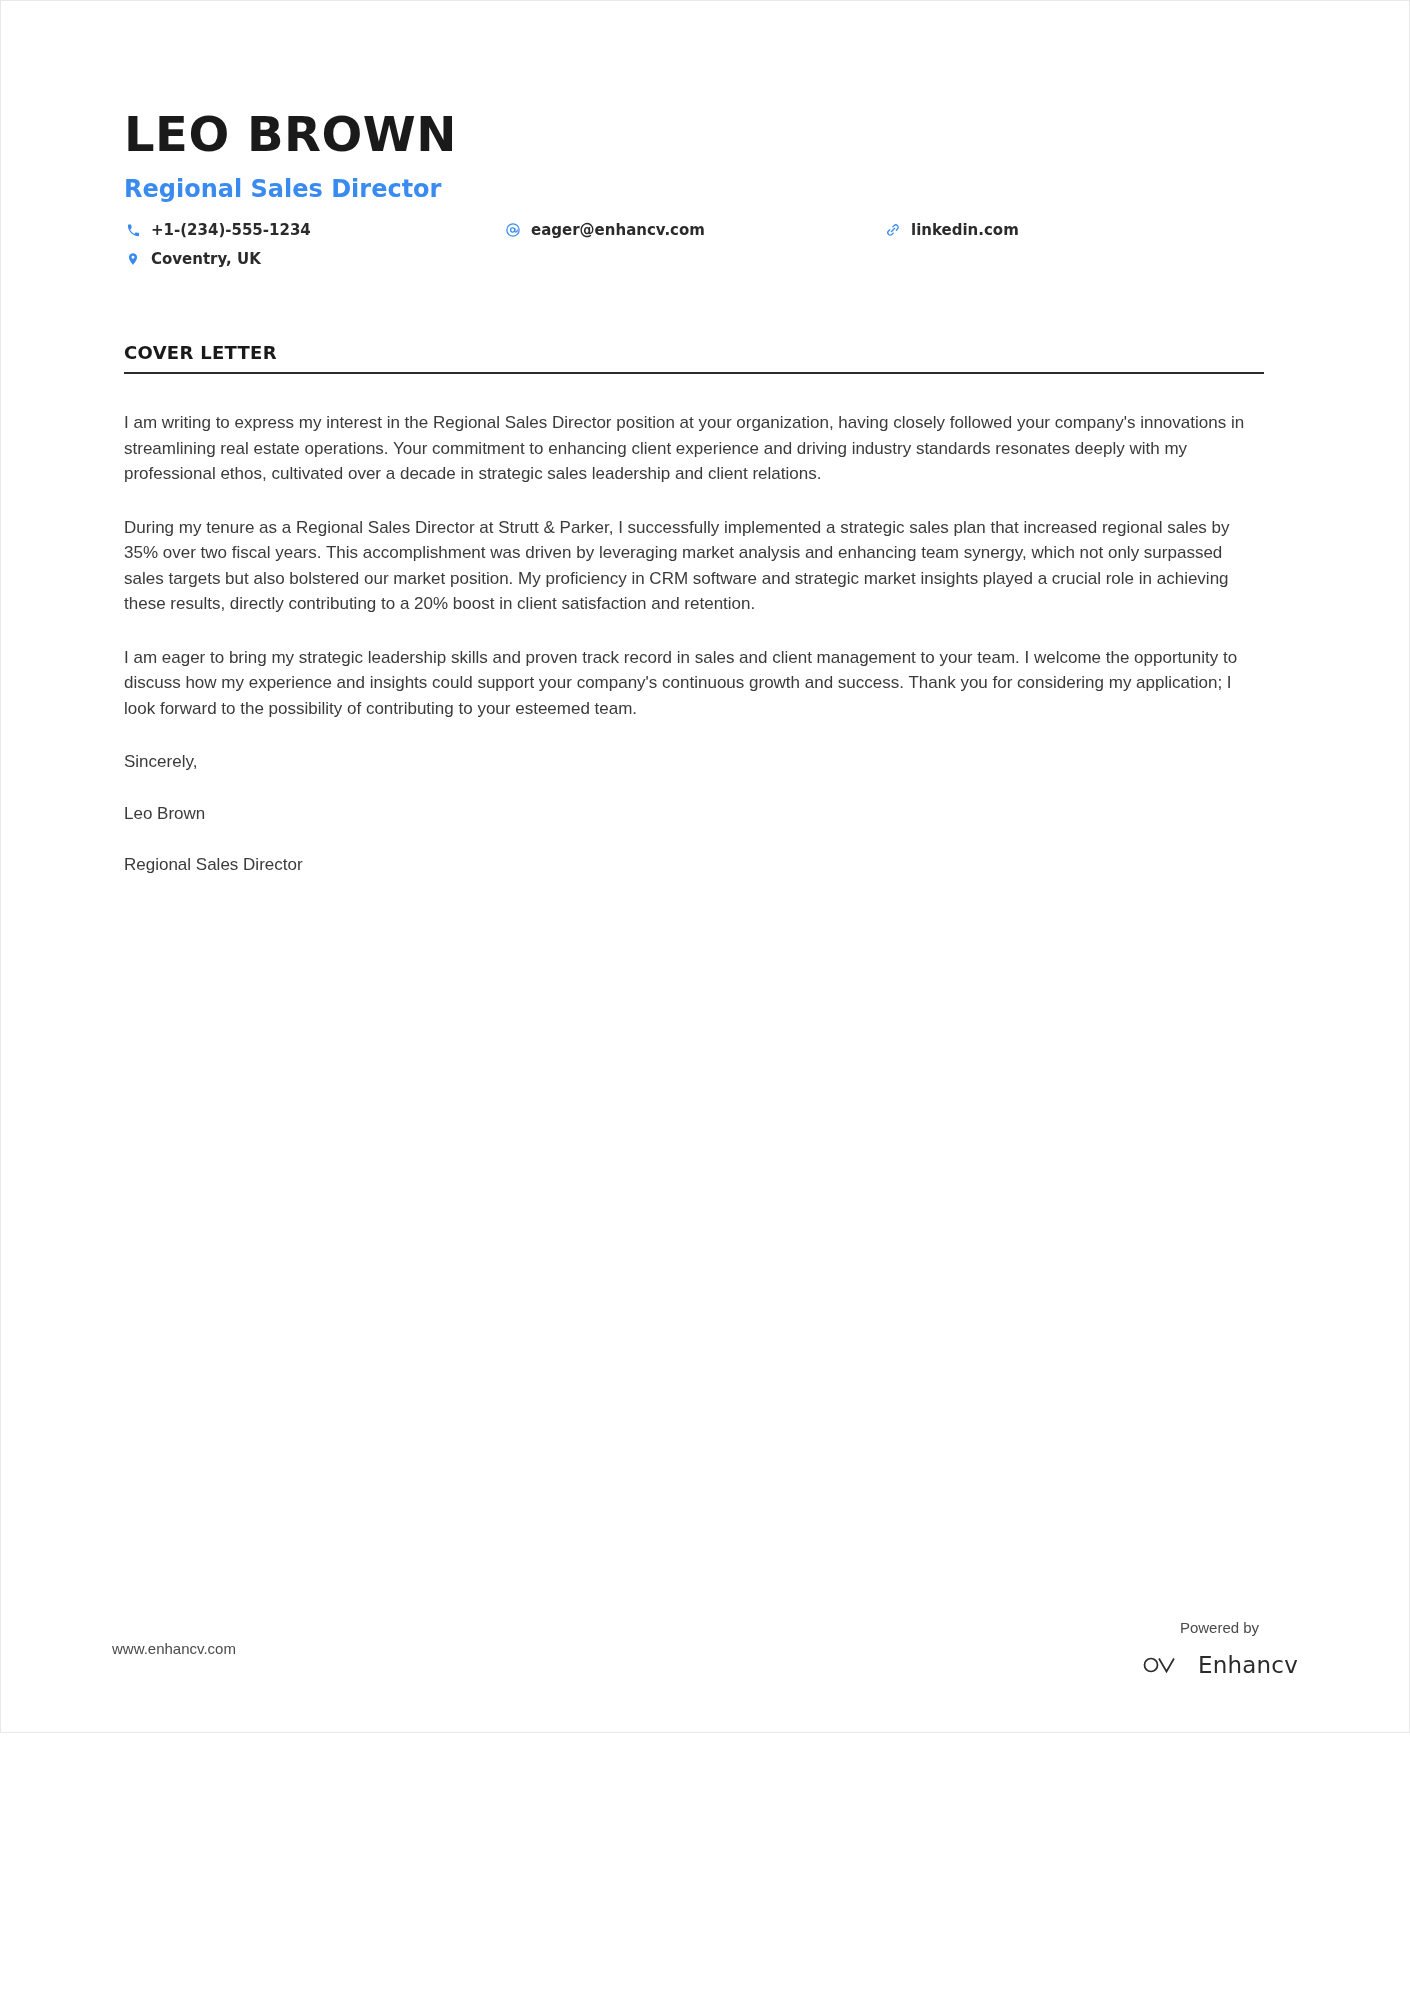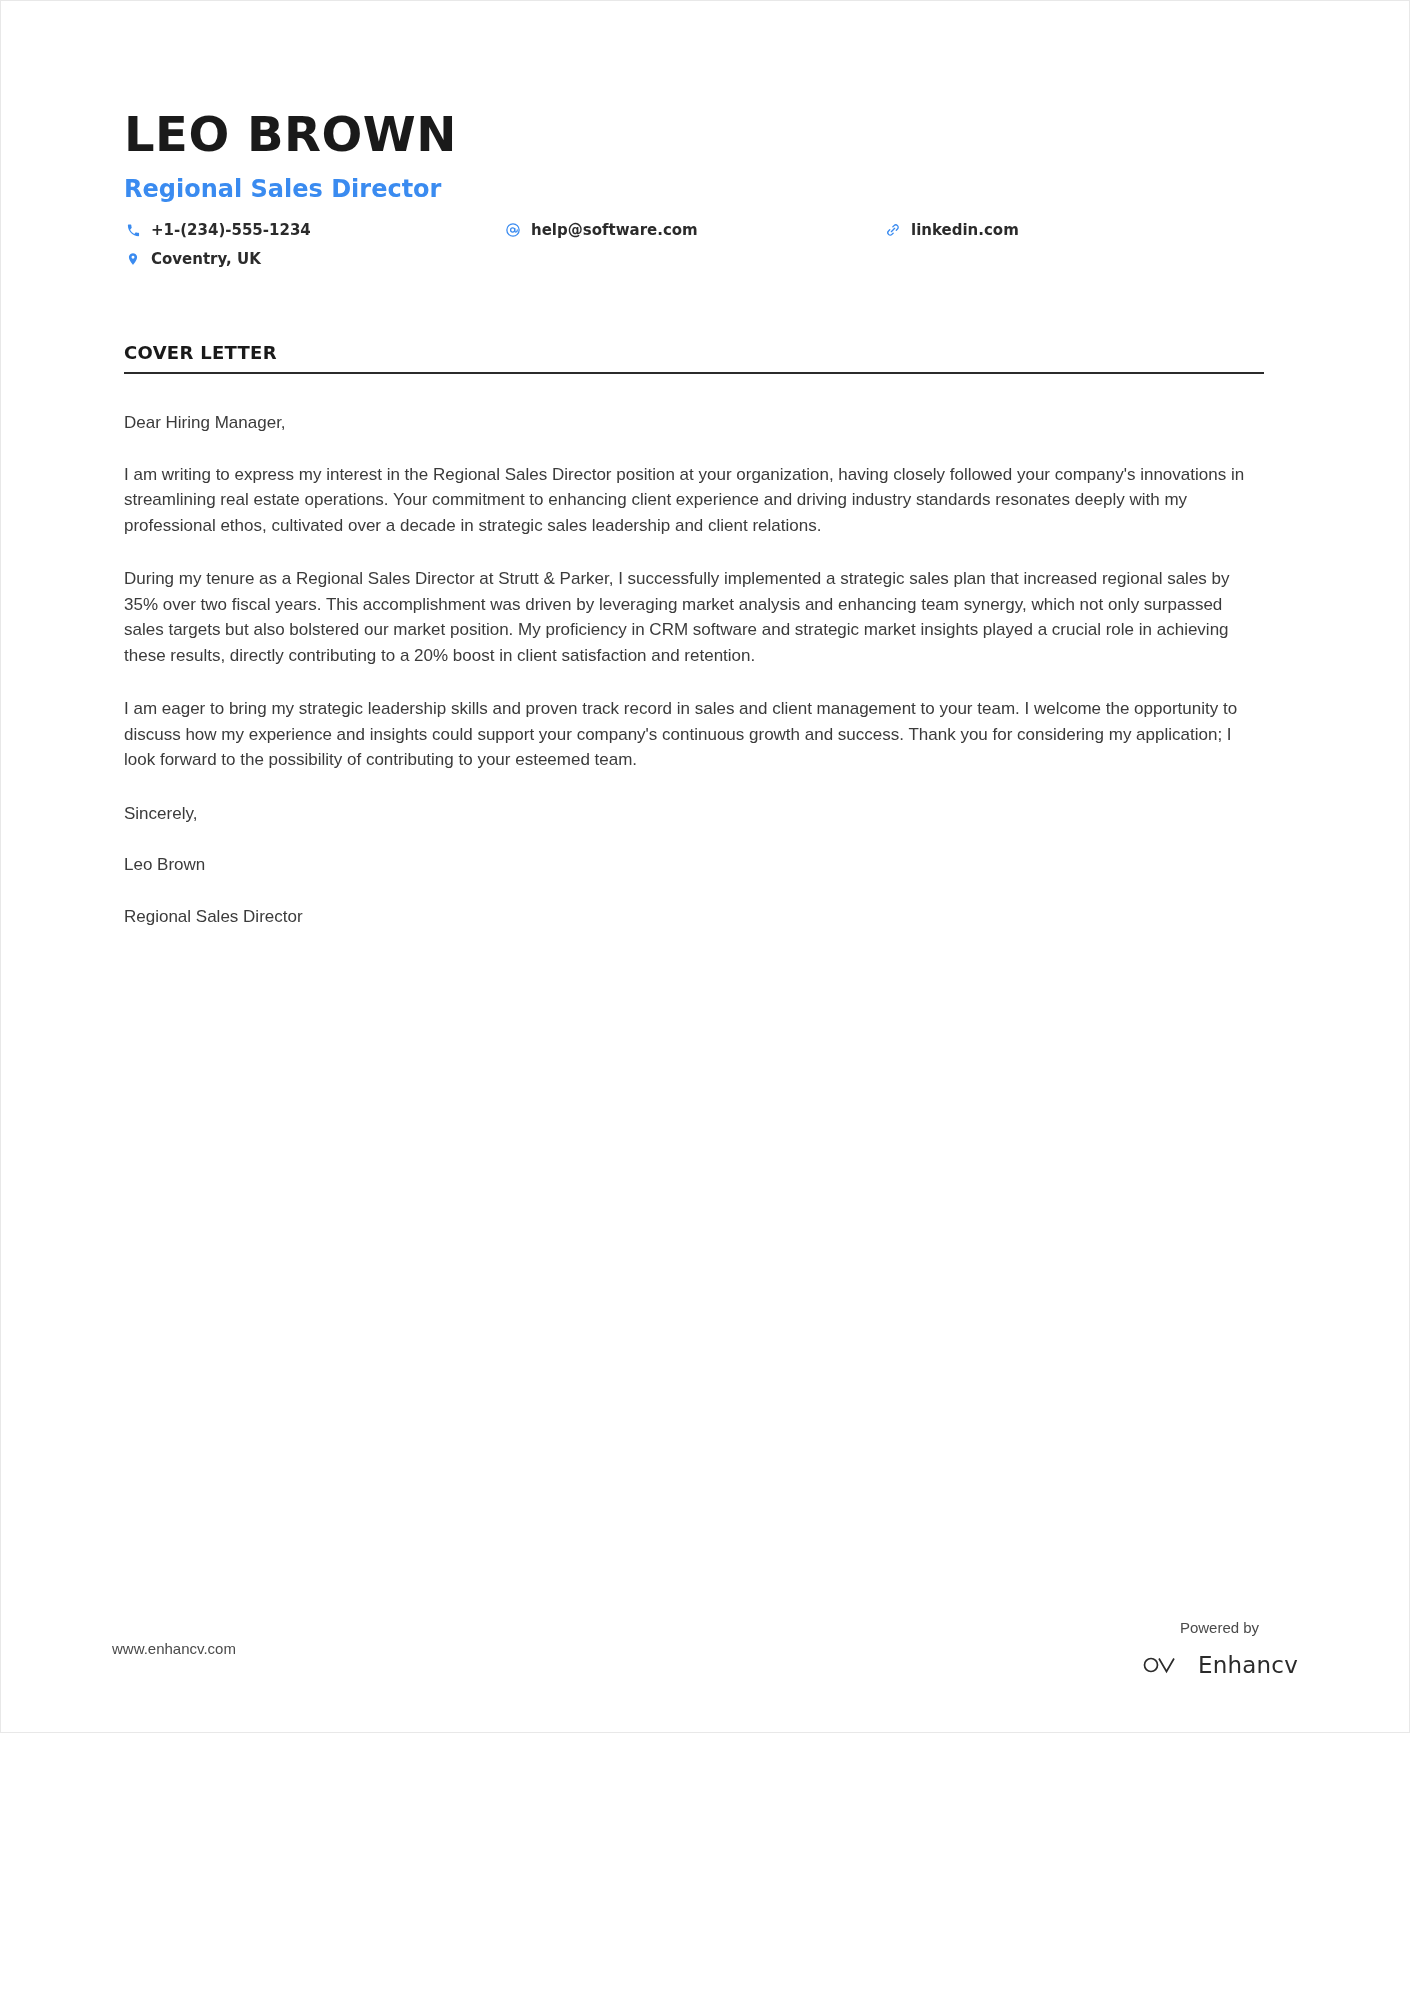--- a/index.html
+++ b/index.html
@@ -166,21 +166,21 @@
             <span>+1-(234)-555-1234</span>
           </div>
           <div class="contact-item w2">
             <span class="ci-icon">
               <svg width="16" height="16" viewBox="0 0 24 24" fill="none" stroke="#3a8bf0" stroke-width="1.9">
                 <circle cx="12" cy="12" r="9.2"></circle>
                 <circle cx="11.5" cy="12" r="3.1"></circle>
                 <path d="M14.6 9v4.3c0 1.4 1 2 2 1.7 1.3-.3 2-1.7 2-3.6"></path>
               </svg>
             </span>
-            <span>help@software.com</span>
+            <span>eager@enhancv.com</span>
           </div>
           <div class="contact-item">
             <span class="ci-icon">
               <svg width="16" height="16" viewBox="0 0 24 24" fill="none" stroke="#3a8bf0" stroke-width="2" stroke-linecap="round">
                 <path d="M9.5 14.5l5-5"></path>
                 <path d="M11.8 7.2l1.8-1.8a3.6 3.6 0 015.1 5.1l-1.8 1.8"></path>
                 <path d="M12.2 16.8l-1.8 1.8a3.6 3.6 0 01-5.1-5.1l1.8-1.8"></path>
               </svg>
             </span>
             <span>linkedin.com</span>
@@ -196,21 +196,20 @@
             <span>Coventry, UK</span>
           </div>
         </div>
       </div>
     </div>
 
     <div class="section-title">COVER LETTER</div>
     <div class="section-rule"></div>
 
     <div class="letter">
-      <p class="tight">Dear Hiring Manager,</p>
       <p>I am writing to express my interest in the Regional Sales Director position at your organization, having closely followed your company's innovations in streamlining real estate operations. Your commitment to enhancing client experience and driving industry standards resonates deeply with my professional ethos, cultivated over a decade in strategic sales leadership and client relations.</p>
       <p>During my tenure as a Regional Sales Director at Strutt &amp; Parker, I successfully implemented a strategic sales plan that increased regional sales by 35% over two fiscal years. This accomplishment was driven by leveraging market analysis and enhancing team synergy, which not only surpassed sales targets but also bolstered our market position. My proficiency in CRM software and strategic market insights played a crucial role in achieving these results, directly contributing to a 20% boost in client satisfaction and retention.</p>
       <p>I am eager to bring my strategic leadership skills and proven track record in sales and client management to your team. I welcome the opportunity to discuss how my experience and insights could support your company's continuous growth and success. Thank you for considering my application; I look forward to the possibility of contributing to your esteemed team.</p>
       <p class="tight">Sincerely,</p>
       <p class="tight">Leo Brown</p>
       <p>Regional Sales Director</p>
     </div>
 
   </div>
 

